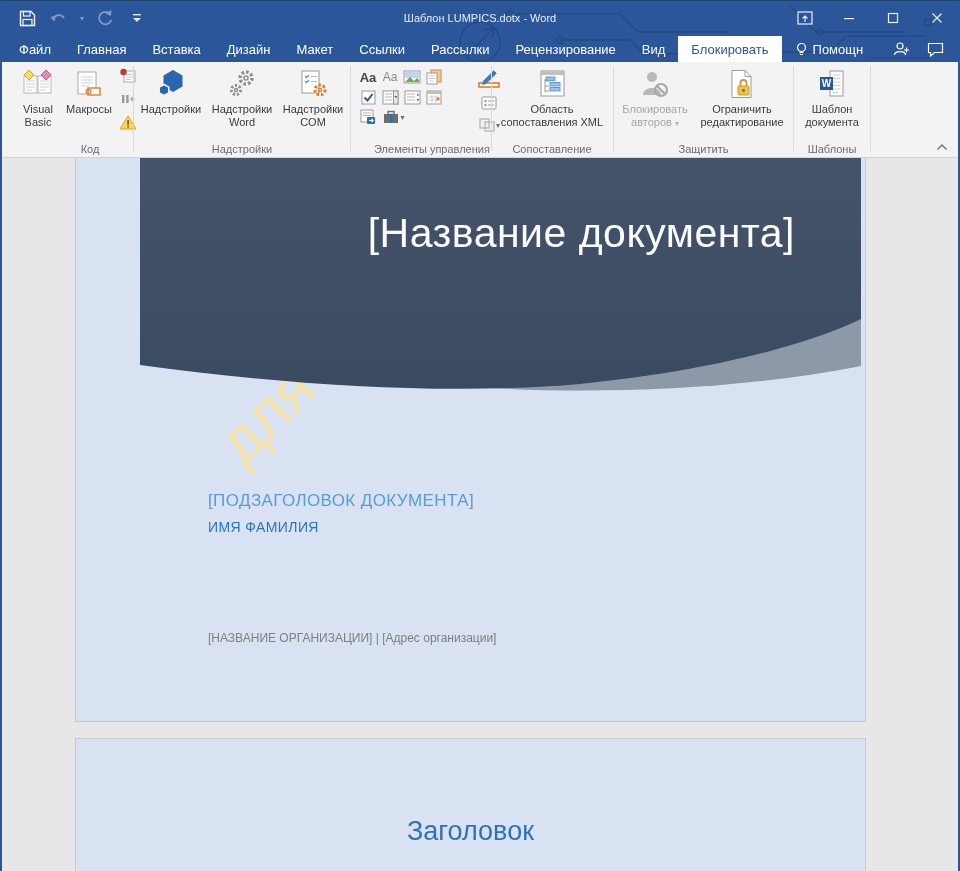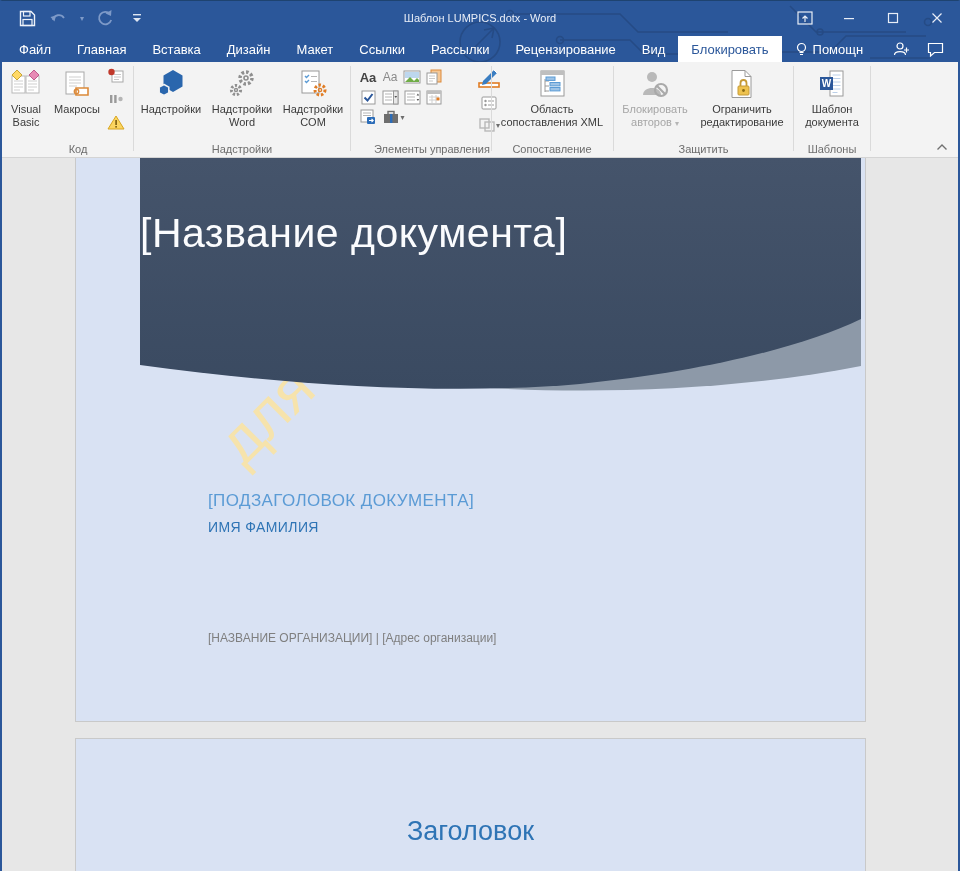--- a/index.html
+++ b/index.html
@@ -46,21 +46,21 @@
   .ctrl .aa2 { font-size:12px; color:#8a8a8a; }
   .ctrl-right { position:absolute; right:8px; top:4px; display:flex; flex-direction:column; gap:4px; align-items:center; }
 
   
   .workspace { position:absolute; top:158px; left:0; width:960px; height:713px; background:#e7e7e7; overflow:hidden; }
   .page { position:absolute; left:75px; width:791px; background:#d9e2f3; border:1px solid #c9c9c9; border-top:none; }
   .page1 { top:0; height:564px; }
   .page2 { top:580px; height:300px; border-top:1px solid #c9c9c9; }
   .watermark { position:absolute; left:90px; top:217px; width:200px; height:80px; font-size:62px; color:#f6e3ac; transform:rotate(-45deg); text-align:center; line-height:80px; }
   .banner { position:absolute; left:64px; top:0; }
-  .banner-title { position:absolute; left:64px; top:52px; width:721px; text-align:left; padding-right:66px; font-size:41px; color:#fbfcfe; letter-spacing:0.5px; }
+  .banner-title { position:absolute; left:64px; top:52px; width:721px; text-align:right; padding-right:66px; font-size:41px; color:#fbfcfe; letter-spacing:0.5px; }
   .subtitle { position:absolute; left:132px; top:333px; font-size:17px; letter-spacing:0.4px; color:#5b9bd5; }
   .author { position:absolute; left:132px; top:361px; font-size:14px; letter-spacing:0.4px; color:#2e74b5; }
   .org { position:absolute; left:132px; top:473px; font-size:12px; color:#7f7f7f; }
   .heading2 { position:absolute; left:0; width:100%; top:77px; text-align:center; font-size:27px; color:#2e74b5; }
 
   svg { display:block; }
 </style>
 </head>
 <body>
 
@@ -186,21 +186,21 @@
     <div class="tab-icon-btn" style="margin-right:8px">
       <svg width="17" height="15" viewBox="0 0 17 15">
         <path d="M1.5 1.5 h14 v9 h-8 l-4 3.5 v-3.5 h-2 z" fill="none" stroke="#fff" stroke-width="1.2"></path>
       </svg>
     </div>
   </div>
 </div>
 
 <div class="ribbon">
 
-  <div class="group" style="left:2px;width:152px;">
+  <div class="group" style="left:14px;width:152px;">
     <div class="bigrow">
       <div class="bigbtn" style="width:48px">
         <div class="ic">
           <svg width="34" height="30" viewBox="0 0 34 30">
             <rect x="3" y="7" width="13" height="17" fill="#fff" stroke="#b9b9b9"></rect>
             <path d="M5 12 h9 M5 15 h9 M5 18 h9 M5 21 h6" stroke="#cfcfcf" stroke-width="1"></path>
             <rect x="17" y="7" width="13" height="17" fill="#fff" stroke="#b9b9b9"></rect>
             <path d="M19 12 h9 M19 15 h9 M19 18 h9 M19 21 h6" stroke="#cfcfcf" stroke-width="1"></path>
             <path d="M8 1 l5 5 -5 5 -5 -5 z" fill="#ffd966" stroke="#c9a636"></path>
             <path d="M25 1 l5 5 -5 5 -5 -5 z" fill="#e78ab5" stroke="#c05a8e"></path>

